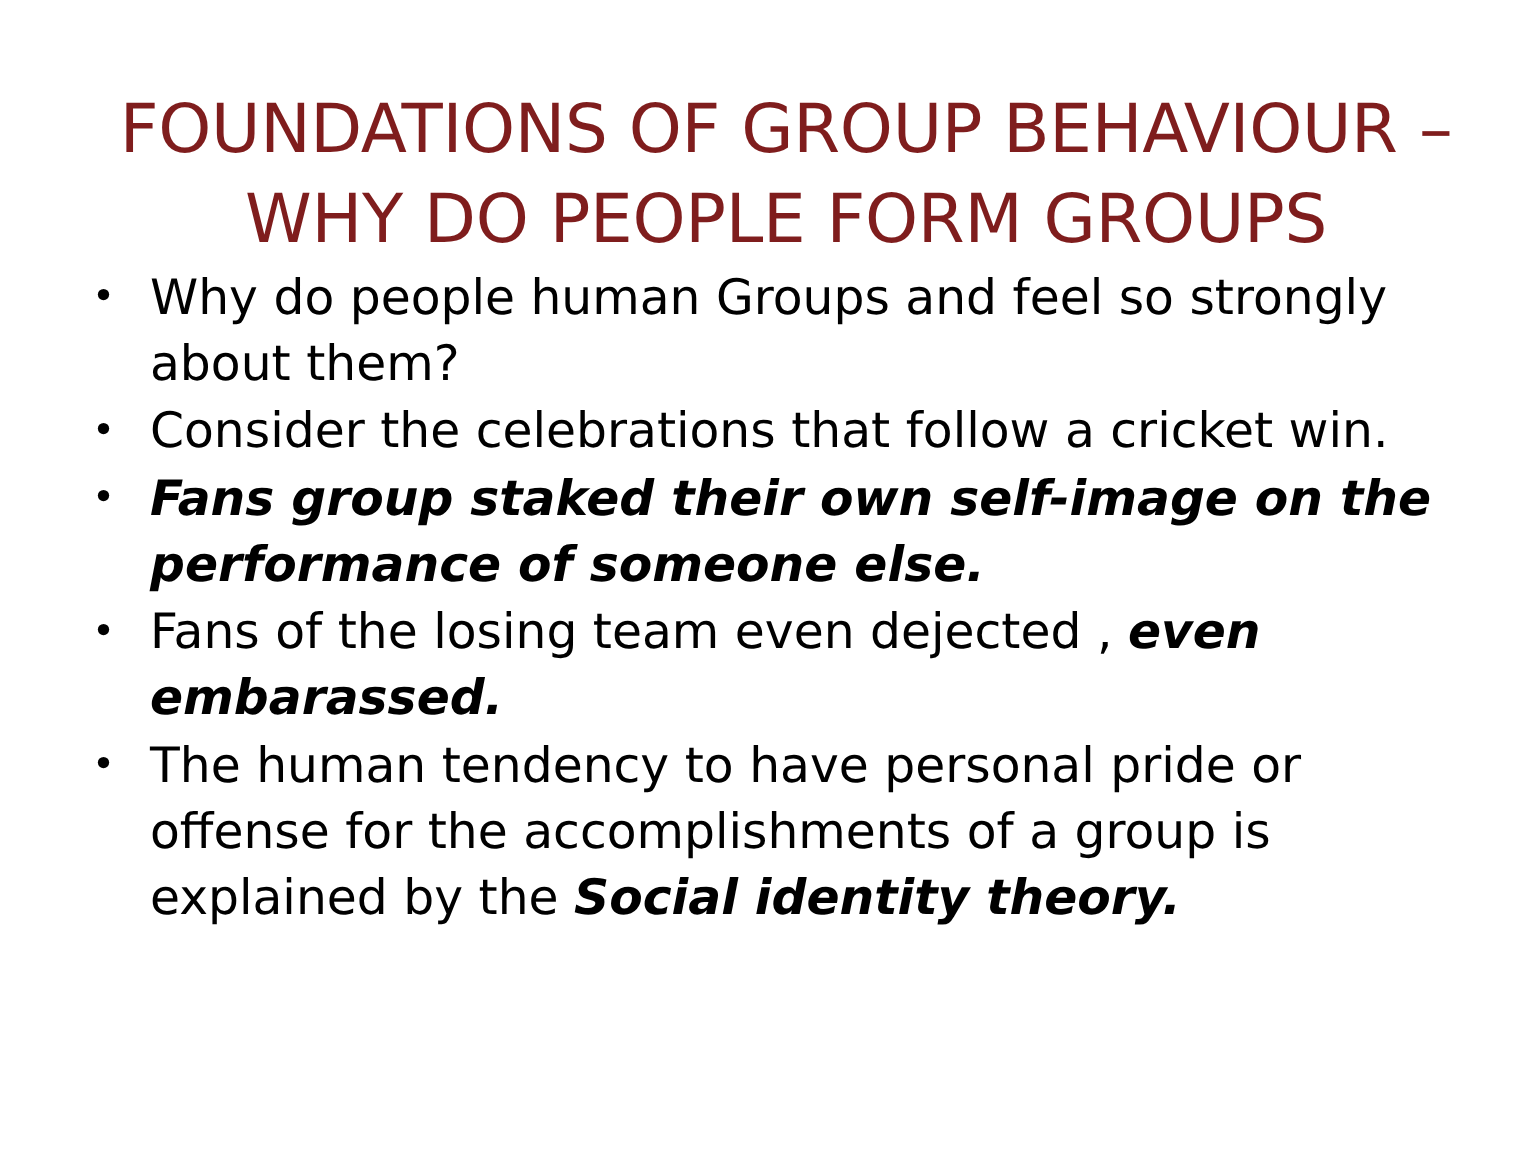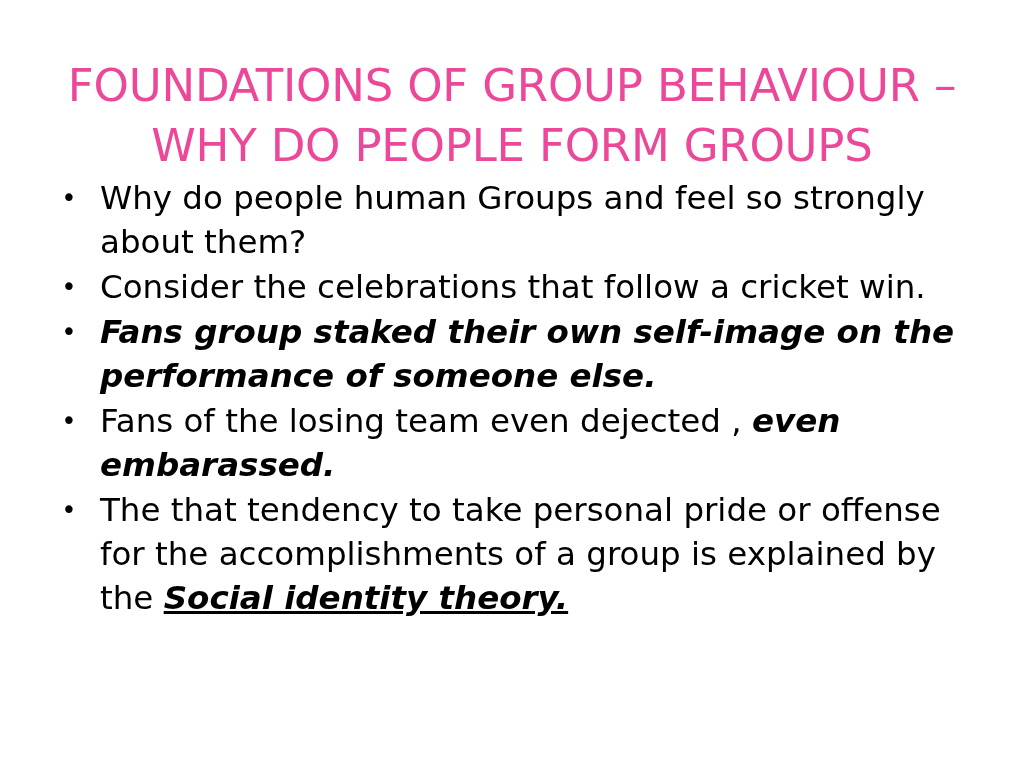--- a/index.html
+++ b/index.html
@@ -19,30 +19,30 @@
     position: relative;
     width: 1024px;
     height: 768px;
     background: #ffffff;
     box-sizing: border-box;
   }
 
   
   .slide-title {
     position: absolute;
-    left: 40px;
+    left: 52px;
     top: 26px;
     width: 944px;
     text-align: center;
     font-family: "DejaVu Sans", sans-serif;
     font-weight: 400;
     font-size: 45px;
     line-height: 1.33;
     letter-spacing: -0.2px;
-    color: #ec4899;
+    color: #7f1d1d;
     white-space: pre-line;
   }
 
   
   .bullet-list {
     position: absolute;
     left: 48px;
     top: 176px;
     width: 912px;
     margin: 0;
@@ -76,21 +76,20 @@
   }
 
   
   .bi {
     font-weight: bold;
     font-style: italic;
   }
   .biu {
     font-weight: bold;
     font-style: italic;
-    text-decoration: underline;
     text-decoration-thickness: 3px;
     text-underline-offset: 2px;
     text-align: center;
   }
 
   
   .bullet-item.emph .bullet-text {
     font-weight: bold;
     font-style: italic;
   }
@@ -128,19 +127,19 @@
     <li class="bullet-item">
       <span class="bullet-marker">•</span>
       <span class="bullet-text">
         <span>Fans of the losing team even dejected , </span><span class="bi">even embarassed.</span>
       </span>
     </li>
 
     <li class="bullet-item">
       <span class="bullet-marker">•</span>
       <span class="bullet-text">
-        <span>The that tendency to take personal pride or offense for the accomplishments of a group is explained by the </span><span class="biu">Social identity theory.</span>
+        <span>The human tendency to have personal pride or offense for the accomplishments of a group is explained by the </span><span class="biu">Social identity theory.</span>
       </span>
     </li>
 
   </ul>
 
 </div>
 
 </body></html>

